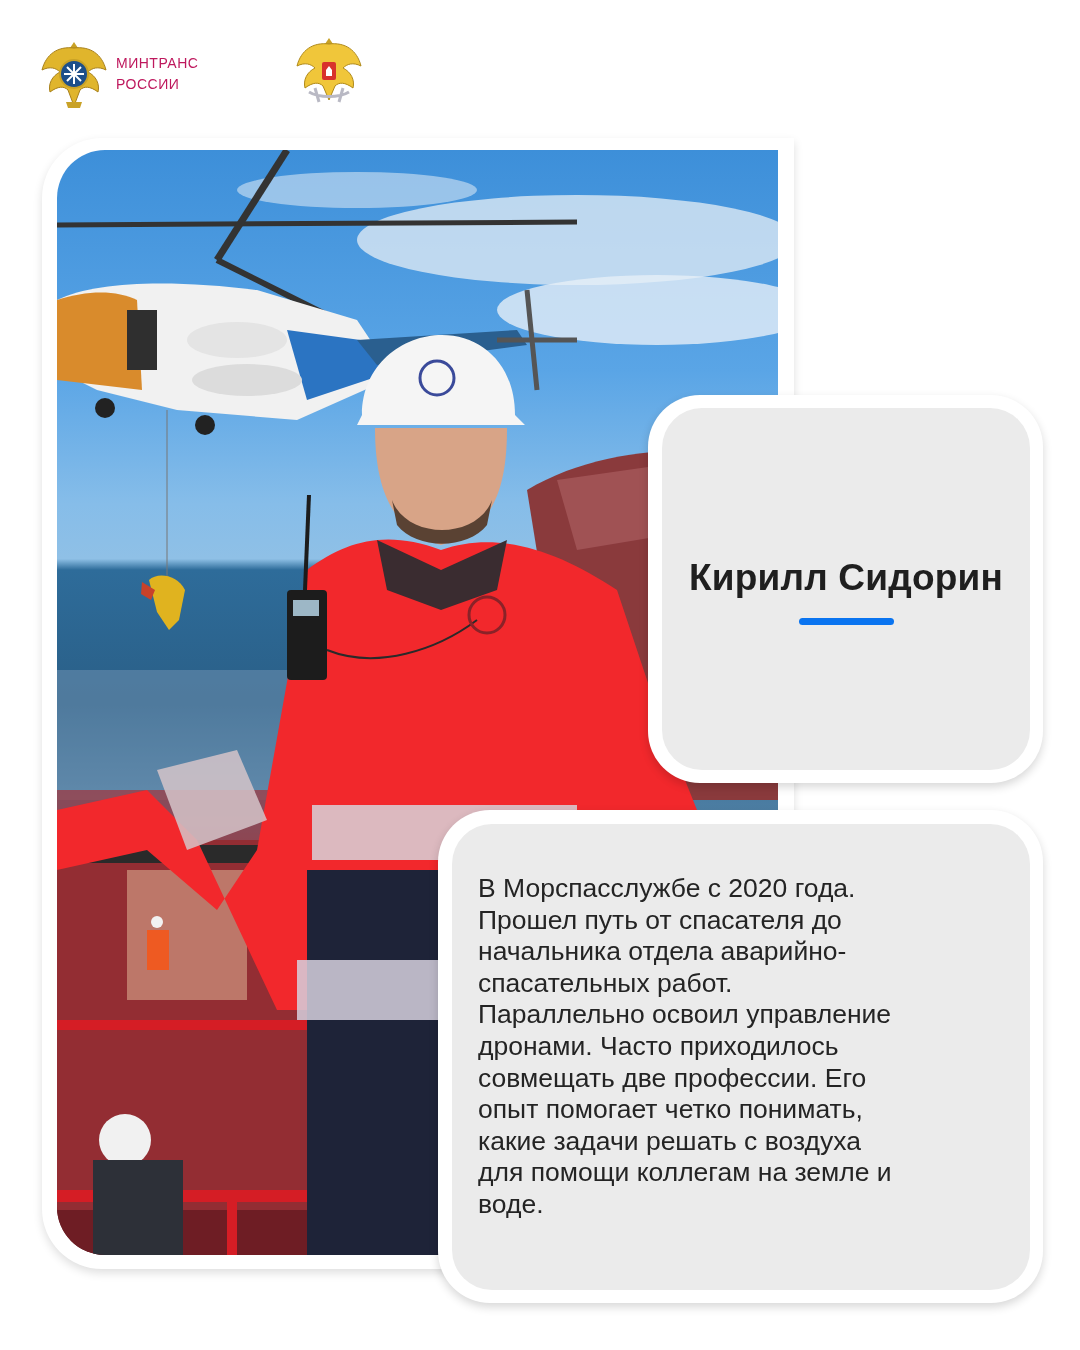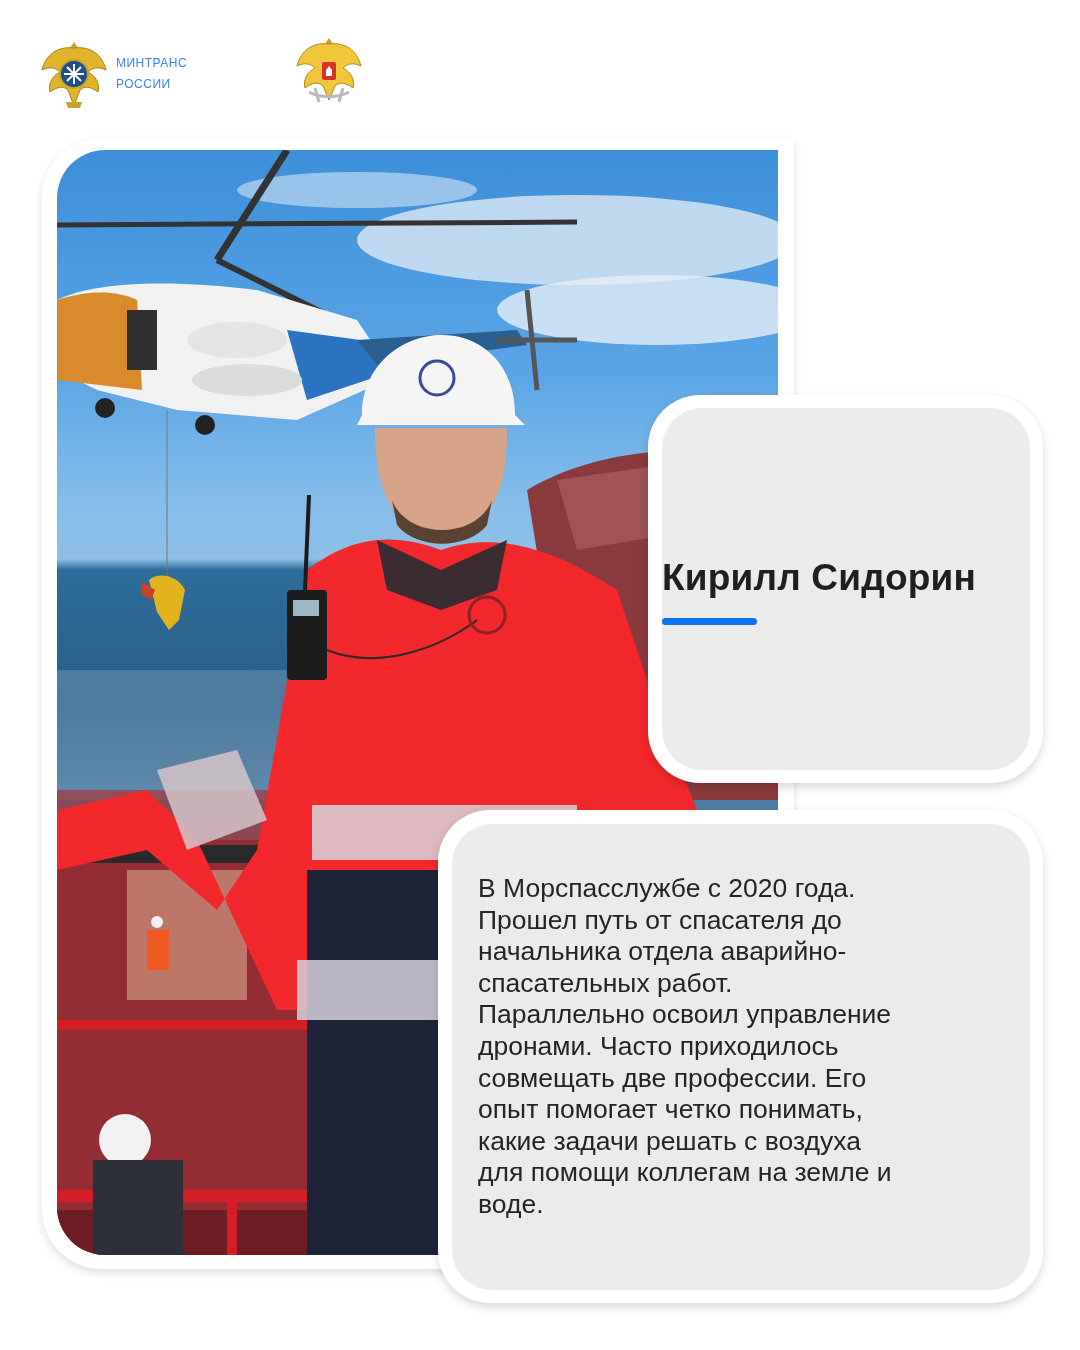--- a/index.html
+++ b/index.html
@@ -3,21 +3,21 @@
 <meta charset="utf-8">
 <style>
   * { box-sizing: border-box; margin: 0; padding: 0; }
   html, body { width: 1080px; height: 1350px; background: #ffffff; overflow: hidden; }
   body { position: relative; font-family: "Liberation Sans", "DejaVu Sans", sans-serif; color: #222; }
 
   
   .header { position: absolute; left: 38px; top: 34px; height: 80px; display: flex; align-items: center; }
   .emblem { width: 72px; height: 76px; position: relative; }
   .emblem svg { width: 100%; height: 100%; display: block; }
-  .brand-text { margin-left: 6px; font-size: 12px; line-height: 21px; letter-spacing: 0.5px; color: #3b82f6; font-weight: 400; }
+  .brand-text { margin-left: 6px; font-size: 14px; line-height: 21px; letter-spacing: 0.5px; color: #be185d; font-weight: 400; }
   .emblem2 { position: absolute; left: 255px; top: 0; width: 72px; height: 76px; }
 
   
   .photo-frame {
     position: absolute; left: 42px; top: 138px; width: 752px; height: 1131px;
     background: #fff; border-radius: 60px 0 0 60px;
     box-shadow: 0 4px 10px rgba(0,0,0,0.13);
   }
   .photo {
     position: absolute; left: 57px; top: 150px; width: 721px; height: 1105px;
@@ -28,21 +28,21 @@
 
   
   .card-outer {
     position: absolute; background: #ffffff; border-radius: 52px;
     box-shadow: 0 4px 10px rgba(0,0,0,0.16);
   }
   .card-inner {
     position: absolute; background: #ebebeb; border-radius: 40px;
   }
   .name-card { left: 648px; top: 395px; width: 395px; height: 388px; }
-  .name-card .card-inner { left: 14px; top: 13px; right: 13px; bottom: 13px; display: flex; flex-direction: column; align-items: flex-start; justify-content: center; }
+  .name-card .card-inner { left: 14px; top: 13px; right: 13px; bottom: 13px; display: flex; flex-direction: column; align-items: center; justify-content: center; }
   .person-name { font-size: 37px; font-weight: 700; color: #1f1f1f; letter-spacing: 0.2px; margin-top: 4px; white-space: nowrap; }
   .name-underline { width: 95px; height: 7px; border-radius: 4px; background: #0a74f0; margin-top: 19px; }
   .person-role { margin-top: 12px; font-size: 24px; line-height: 31px; text-align: center; color: #2a2a2a; }
 
   .bio-card { left: 438px; top: 810px; width: 605px; height: 493px; }
   .bio-card .card-inner { left: 14px; top: 14px; right: 13px; bottom: 13px; padding: 49px 20px 0 26px; }
   .bio-text { font-size: 26.5px; line-height: 31.6px; color: #242424; white-space: pre-line; }
 </style>
 </head>
 <body>

